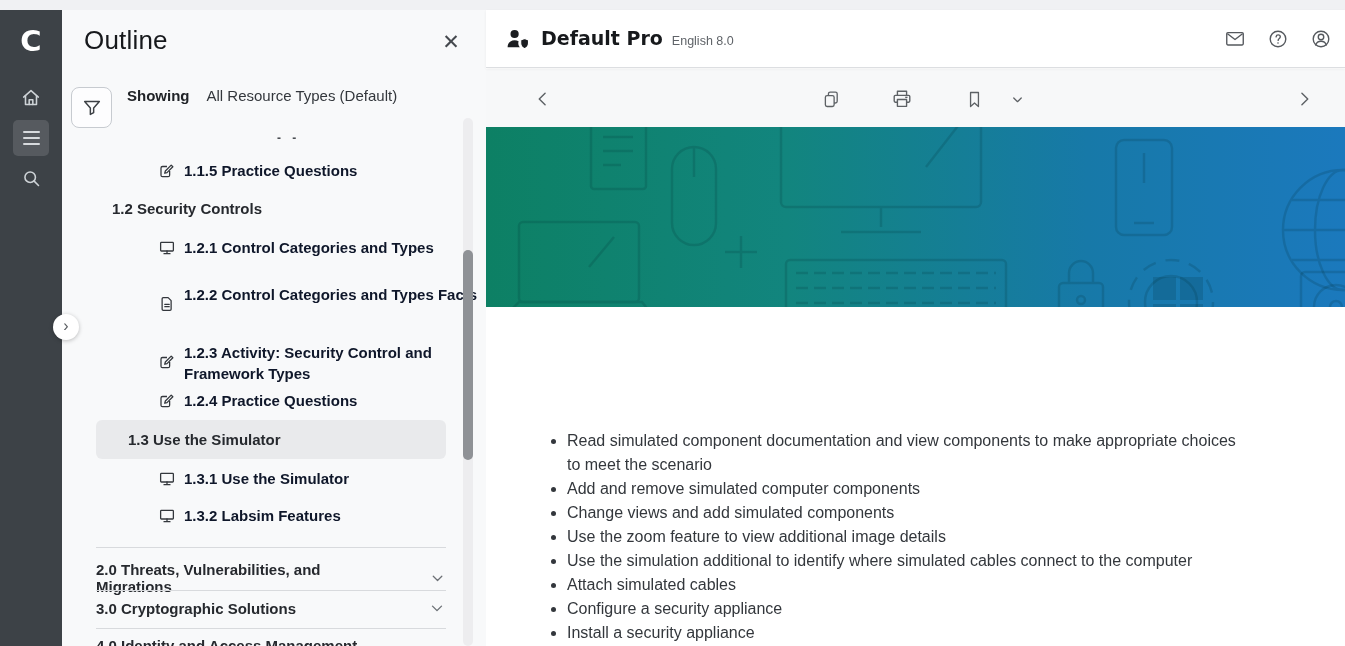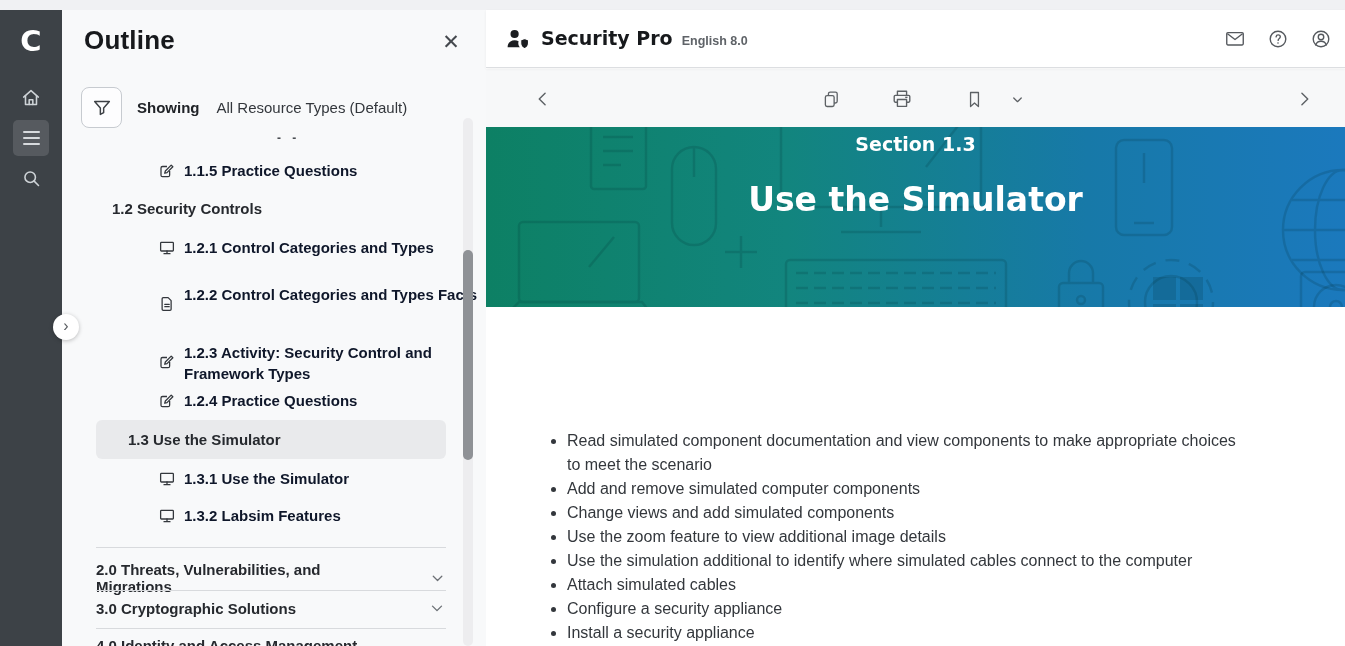--- a/index.html
+++ b/index.html
@@ -19,24 +19,24 @@
   .menu-lines { display: flex; flex-direction: column; gap: 4px; }
   .menu-lines span { display: block; width: 17px; height: 2px; background: #d7dadd; border-radius: 1px; }
 
   
   .expand-btn { position: absolute; left: 53px; top: 314px; width: 26px; height: 26px; background: #fff; border-radius: 50%;
                 box-shadow: 0 1px 4px rgba(0,0,0,.25); z-index: 6; display: flex; align-items: center; justify-content: center;
                 font-size: 16px; color: #5a5e62; cursor: pointer; padding-bottom: 2px; }
 
   
   .outline { position: absolute; left: 62px; top: 10px; width: 424px; height: 636px; background: #f8f9fa; overflow: hidden; }
-  .outline-title { position: absolute; left: 22px; top: 15px; font-size: 26px; font-weight: bold; color: #17191c; letter-spacing: .2px; }
+  .outline-title { position: absolute; left: 22px; top: 15px; font-size: 26px; font-weight: normal; color: #17191c; letter-spacing: .2px; }
   .outline-close { position: absolute; left: 375px; top: 18px; width: 28px; height: 28px; display: flex; align-items: center; justify-content: center;
                    font-size: 21px; color: #45494e; cursor: pointer; }
-  .filter-row { position: absolute; left: 19px; top: 77px; display: flex; align-items: center; }
+  .filter-row { position: absolute; left: 9px; top: 77px; display: flex; }
   .filter-btn { width: 41px; height: 41px; border: 1px solid #c7cbd0; border-radius: 8px; background: #fdfdfe;
                 display: flex; align-items: center; justify-content: center; cursor: pointer; }
   .filter-label { margin-left: 15px; font-size: 15px; font-weight: bold; color: #202327; }
   .filter-value { margin-left: 17px; font-size: 15px; color: #33373c; }
 
   .o-clip { position: absolute; left: 215px; top: 121px; font-size: 12px; font-weight: bold; color: #4a4e53; letter-spacing: 4px; }
 
   .o-item { position: absolute; left: 96px; display: flex; align-items: flex-start; cursor: pointer; }
   .o-item .o-ico { width: 18px; margin-top: 2px; flex: 0 0 18px; }
   .o-item .o-ico svg { stroke: #33373c; }
@@ -53,21 +53,21 @@
   .o-track { position: absolute; left: 401px; top: 108px; width: 10px; height: 528px; background: #ededef; border-radius: 5px; }
   .o-thumb { position: absolute; left: 401px; top: 240px; width: 10px; height: 210px; background: #8f9296; border-radius: 5px; cursor: grab; }
 
   
   .main { position: absolute; left: 486px; top: 10px; width: 859px; height: 636px; background: #fff; }
 
   .m-header { position: absolute; left: 0; top: 0; width: 859px; height: 58px; background: #fff;
               border-bottom: 1px solid #dcdee1; box-shadow: 0 1px 3px rgba(0,0,0,.06); display: flex; align-items: center; z-index: 2; }
   .m-title-group { display: flex; align-items: baseline; margin-left: 19px; }
   .m-title { font-family: "DejaVu Sans", sans-serif; font-weight: bold; font-size: 19px; color: #17191c; margin-left: 10px; }
-  .m-sub { font-size: 12.5px; font-weight: bold; color: #5f6368; margin-left: 9px; }
+  .m-sub { font-size: 12.5px; font-weight: normal; color: #5f6368; margin-left: 9px; }
   .m-usericon { align-self: center; }
   .m-header-icons { margin-left: auto; margin-right: 12px; display: flex; align-items: center; gap: 19px; }
   .hdr-icon { width: 24px; height: 24px; display: flex; align-items: center; justify-content: center; cursor: pointer; }
   .hdr-icon svg { stroke: #55595e; }
 
   .m-toolbar { position: absolute; left: 0; top: 59px; width: 859px; height: 58px; background: #f7f8f9; }
   .tb-btn { position: absolute; top: 17px; width: 26px; height: 26px; display: flex; align-items: center; justify-content: center; cursor: pointer; }
   .tb-btn svg { stroke: #5d6165; }
 
   
@@ -234,21 +234,21 @@
 
 <main class="main">
 
   <header class="m-header">
     <div class="m-title-group">
       <svg class="m-usericon" width="26" height="24" viewBox="0 0 26 24">
         <circle cx="9.6" cy="7" r="4.1" fill="#1b1d20"></circle>
         <path d="M2.6 20.2c0-4.3 3.1-7 7-7 1.5 0 2.9.4 4 1.1-.2.6-.3 1.3-.3 2 0 1.6.6 3 1.6 3.9z" fill="#1b1d20"></path>
         <path d="M19.6 11.4l3.9 1.5v3.4c0 2.7-1.9 4.6-3.9 5.4-2-.8-3.9-2.7-3.9-5.4v-3.4z" fill="#1b1d20" stroke="#fff" stroke-width="1.1"></path>
       </svg>
-      <span class="m-title">Security Pro</span>
+      <span class="m-title">Default Pro</span>
       <span class="m-sub">English 8.0</span>
     </div>
     <div class="m-header-icons">
       <div class="hdr-icon">
         <svg width="22" height="22" viewBox="0 0 24 24" fill="none" stroke-width="1.5" stroke-linejoin="round">
           <rect x="3" y="5" width="18" height="13.5" rx="1.2"></rect>
             <path d="M3.8 6.2L12 12.6l8.2-6.4"></path>
         </svg>
       </div>
       <div class="hdr-icon">
@@ -356,24 +356,20 @@
         <rect class="fill" x="32" y="5" width="23" height="23"></rect>
       <rect class="fill" x="5" y="32" width="23" height="23"></rect>
         <rect class="fill" x="32" y="32" width="23" height="23"></rect>
     </svg>
     <svg class="banner-deco" style="left:810px;top:140px" width="80" height="80" viewBox="0 0 80 80">
       <rect x="5" y="5" width="70" height="70" rx="4"></rect>
         <circle cx="40" cy="40" r="22"></circle>
         <circle cx="40" cy="40" r="6"></circle>
     </svg>
 
-    <div class="banner-text">
-      <div class="banner-section">Section 1.3</div>
-      <div class="banner-title">Use the Simulator</div>
-    </div>
   </section>
 
   <ul class="lesson-list">
     <li>Read simulated component documentation and view components to make appropriate choices to meet the scenario</li>
     <li>Add and remove simulated computer components</li>
     <li>Change views and add simulated components</li>
     <li>Use the zoom feature to view additional image details</li>
     <li>Use the simulation additional to identify where simulated cables connect to the computer</li>
     <li>Attach simulated cables</li>
     <li>Configure a security appliance</li>

